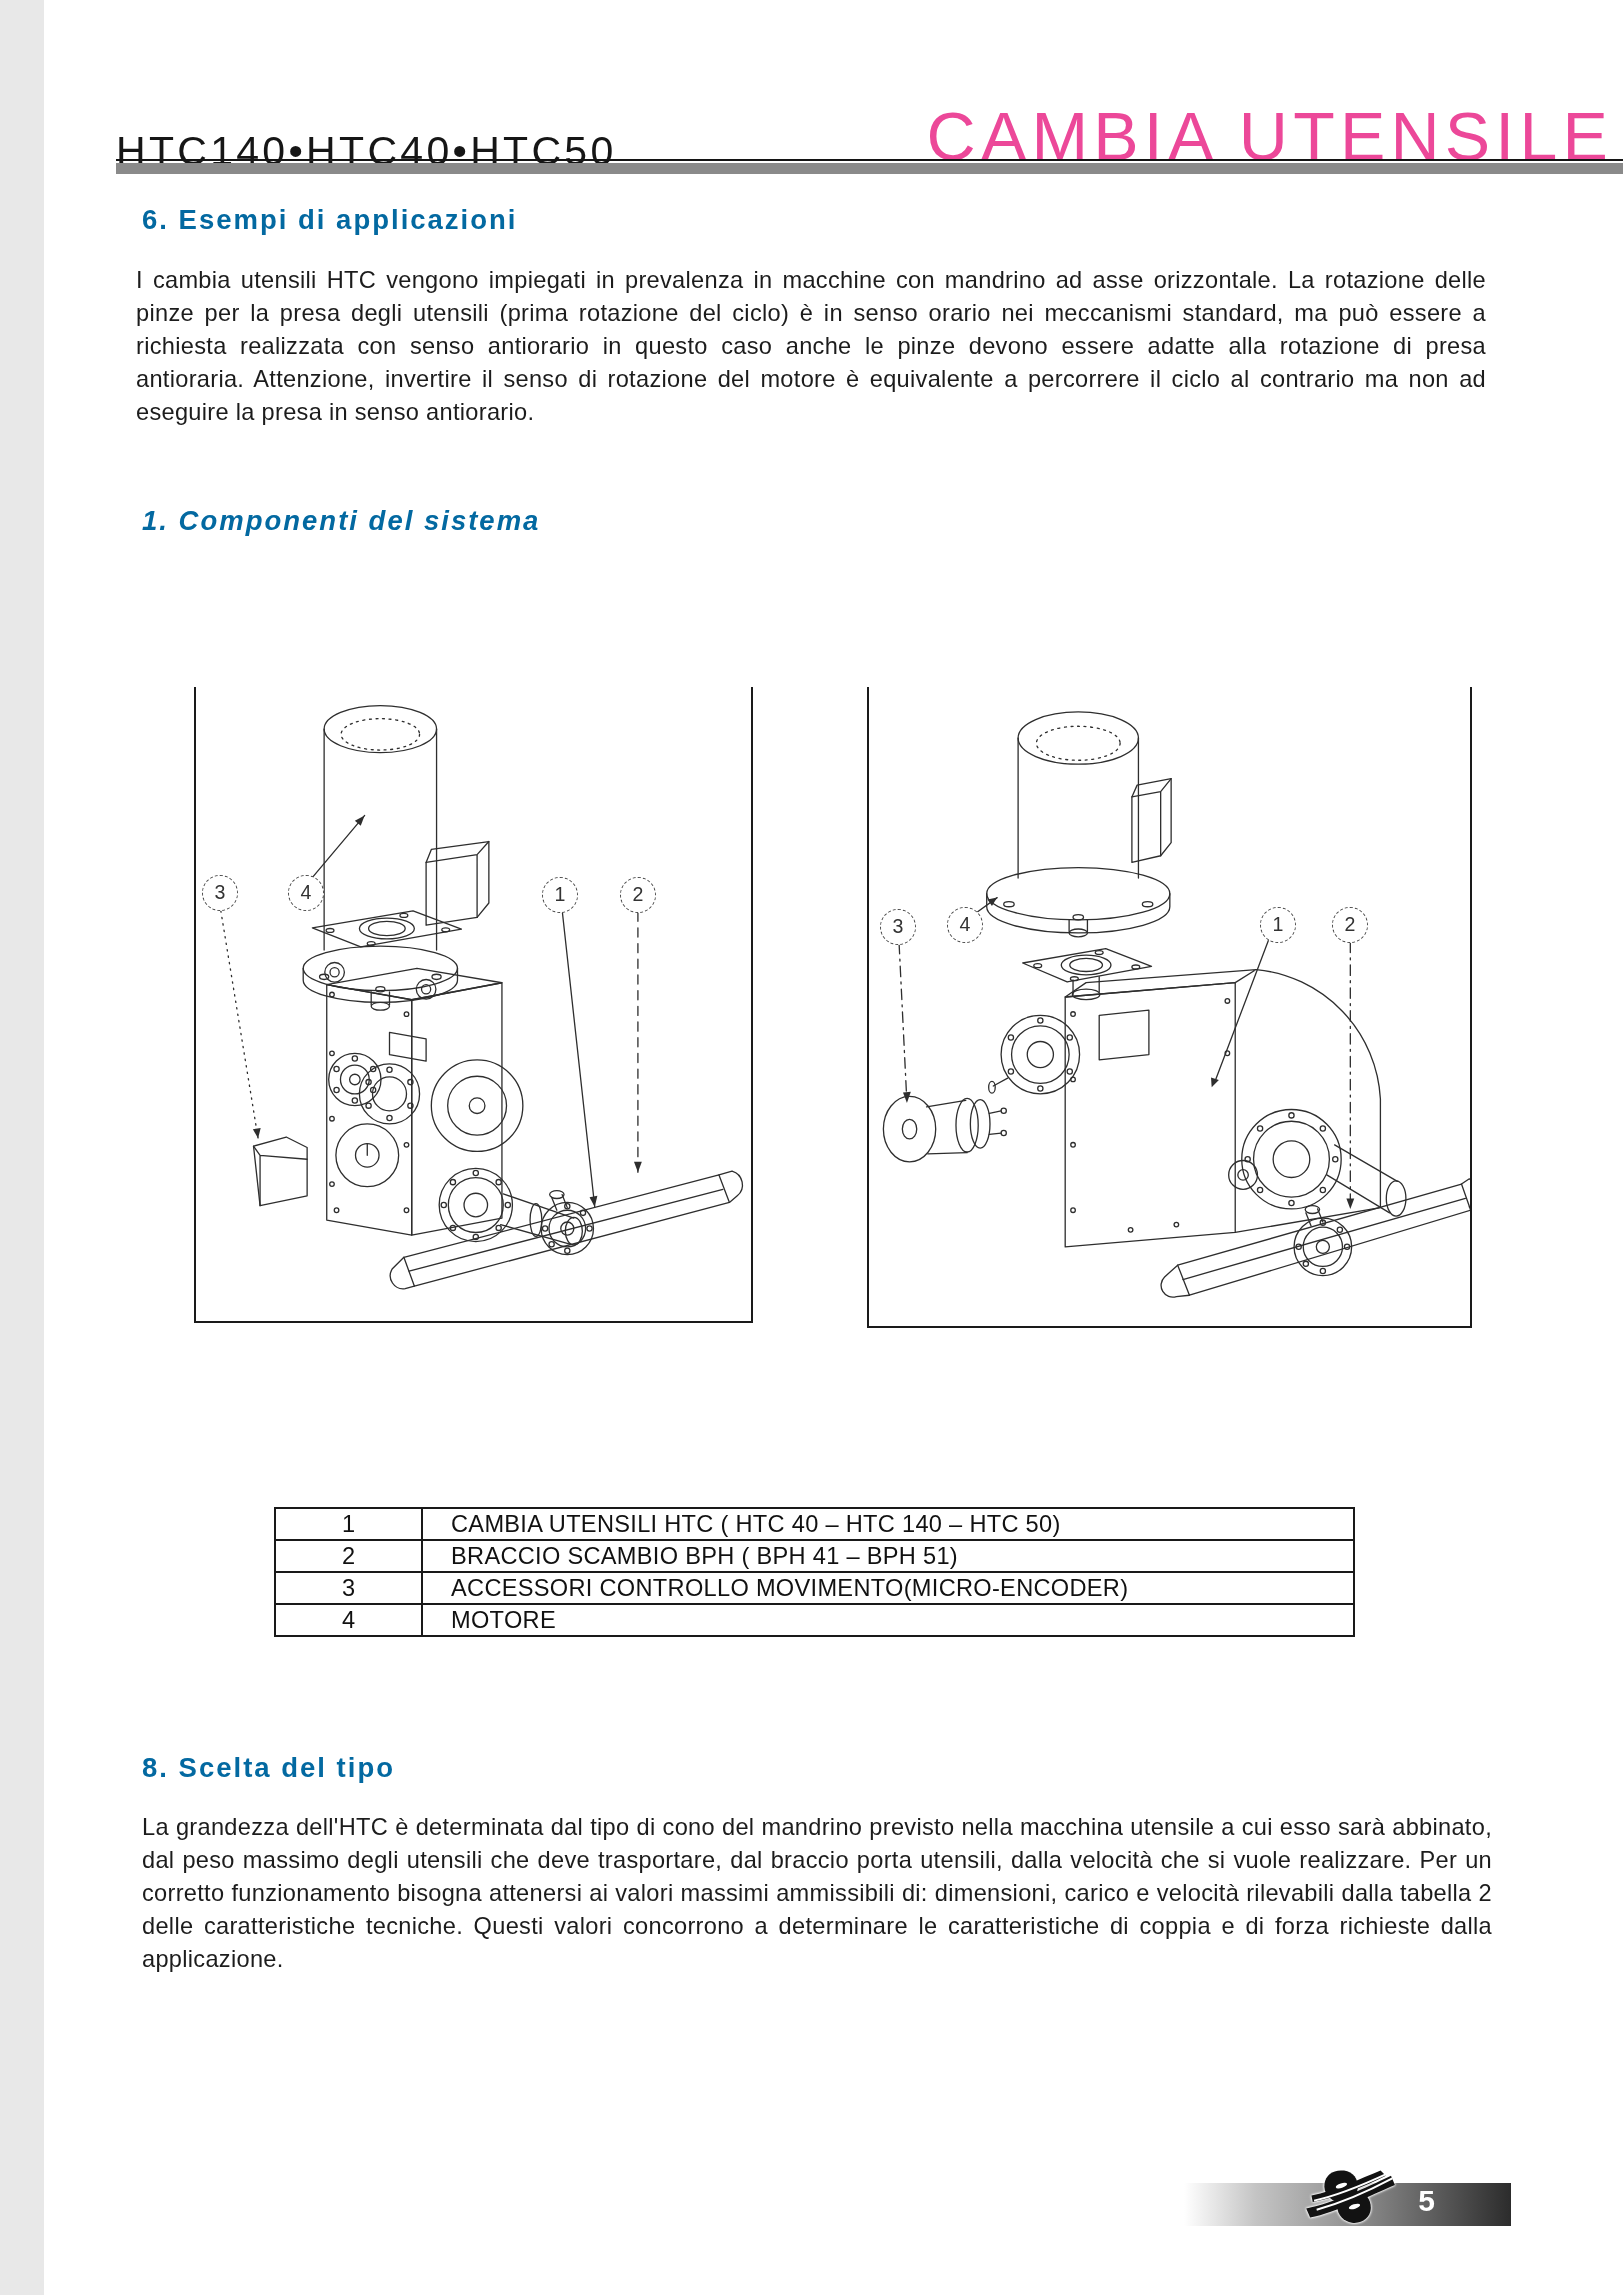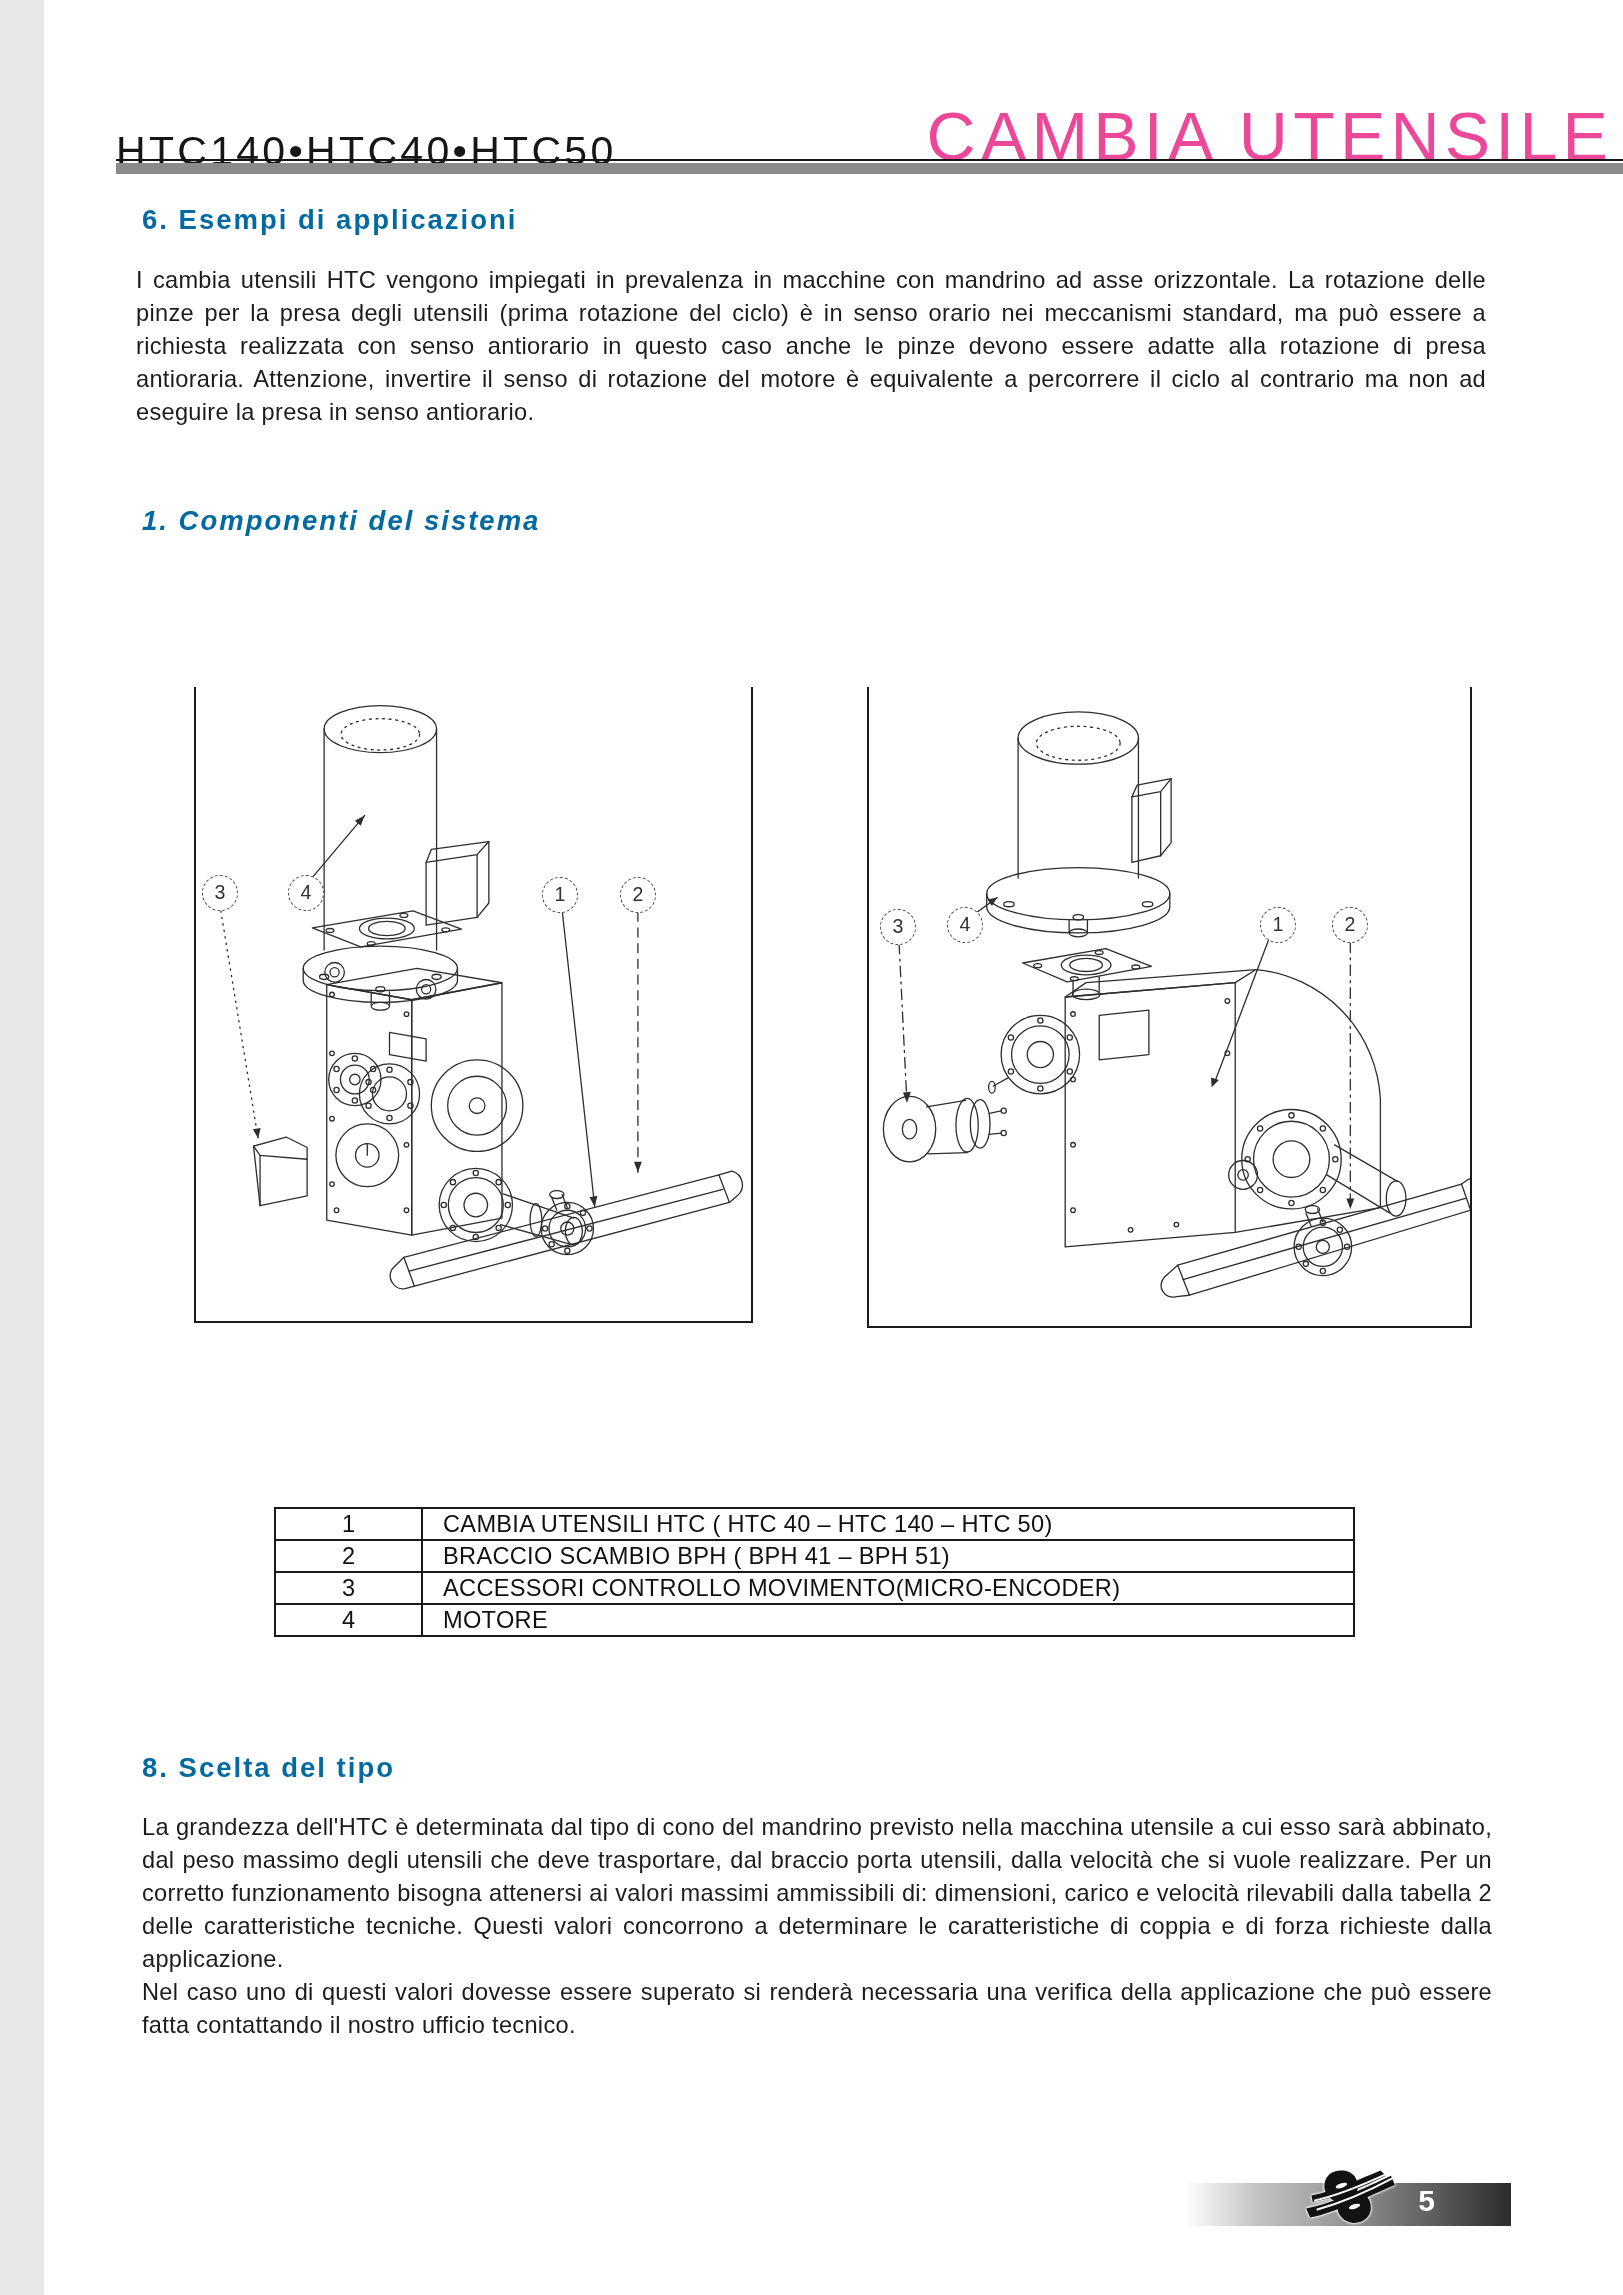--- a/index.html
+++ b/index.html
@@ -36,21 +36,21 @@
   .fillin{fill:#2e2e2e;stroke:none;}
 
   .balloon{position:absolute;width:34px;height:34px;border:1.3px dashed #4a4a4a;border-radius:50%;
            background:#fff;font-size:19.6px;line-height:33px;text-align:center;color:#333;}
 
   
   .comp-table{left:230px;top:1507px;width:1081px;border:2.6px solid #191919;box-sizing:border-box;background:#fff;}
   .comp-row{display:flex;height:30px;border-top:2px solid #191919;}
   .comp-row:first-child{border-top:none;}
   .comp-num{width:145px;border-right:2px solid #191919;text-align:center;font-size:23.6px;line-height:30px;color:#111;}
-  .comp-desc{flex:1;padding-left:20px;font-size:23.6px;line-height:30px;letter-spacing:0.3px;color:#111;white-space:nowrap;}
+  .comp-desc{flex:1;padding-left:28px;font-size:23.6px;line-height:30px;letter-spacing:0.3px;color:#111;white-space:nowrap;}
 
   
   .footer-bar{left:1140px;top:2183px;width:327px;height:43px;
       background:linear-gradient(90deg, rgba(150,150,150,0) 0%, #c4c4c4 22%, #949494 50%, #5a5a5a 78%, #2c2c2c 100%);}
   .footer-logo{left:1253px;top:2168px;width:98px;height:60px;filter:drop-shadow(0 0 1.3px #fff) drop-shadow(0 0 1.3px #fff);}
   .footer-page{left:1366px;top:2184px;width:33px;text-align:center;font-size:30px;font-weight:bold;color:#ffffff;}
 </style>
 </head>
 <body>
 
@@ -311,21 +311,20 @@
     </div>
     <div class="comp-row">
       <div class="comp-num">4</div>
       <div class="comp-desc">MOTORE</div>
     </div>
   </div>
 
   <div class="abs sec-heading h8">8. Scelta del tipo</div>
   <div class="abs body-text p8">
     <p>La grandezza dell'HTC è determinata dal tipo di cono del mandrino previsto nella macchina utensile a cui esso sarà abbinato, dal peso massimo degli utensili che deve trasportare, dal braccio porta utensili, dalla velocità che si vuole realizzare. Per un corretto funzionamento bisogna attenersi ai valori massimi ammissibili di: dimensioni, carico e velocità rilevabili dalla tabella 2 delle caratteristiche tecniche. Questi valori concorrono a determinare le caratteristiche di coppia e di forza richieste dalla applicazione.</p>
-    <p>Nel caso uno di questi valori dovesse essere superato si renderà necessaria una verifica della applicazione che può essere fatta contattando il nostro ufficio tecnico.</p>
   </div>
 
   <div class="abs footer-bar"></div>
   <svg class="abs footer-logo" viewBox="0 0 150 92">
     <g fill="#121212">
       <path d="M14,62 C56,54 106,30 144,12 L150,26 C112,42 60,68 20,76 Z"></path>
       <path d="M24,46 C62,40 104,22 136,6 L128,-2 C98,10 58,30 22,36 Z" transform="translate(0,6)"></path>
       <path d="M72,4 C56,2 44,10 42,24 C40,38 50,50 64,52 C80,54 92,44 93,31 C94,17 86,6 72,4 Z"></path>
       <path d="M92,36 C76,34 64,42 62,56 C60,70 70,82 84,84 C100,86 112,76 113,63 C114,49 106,38 92,36 Z"></path>
     </g>

